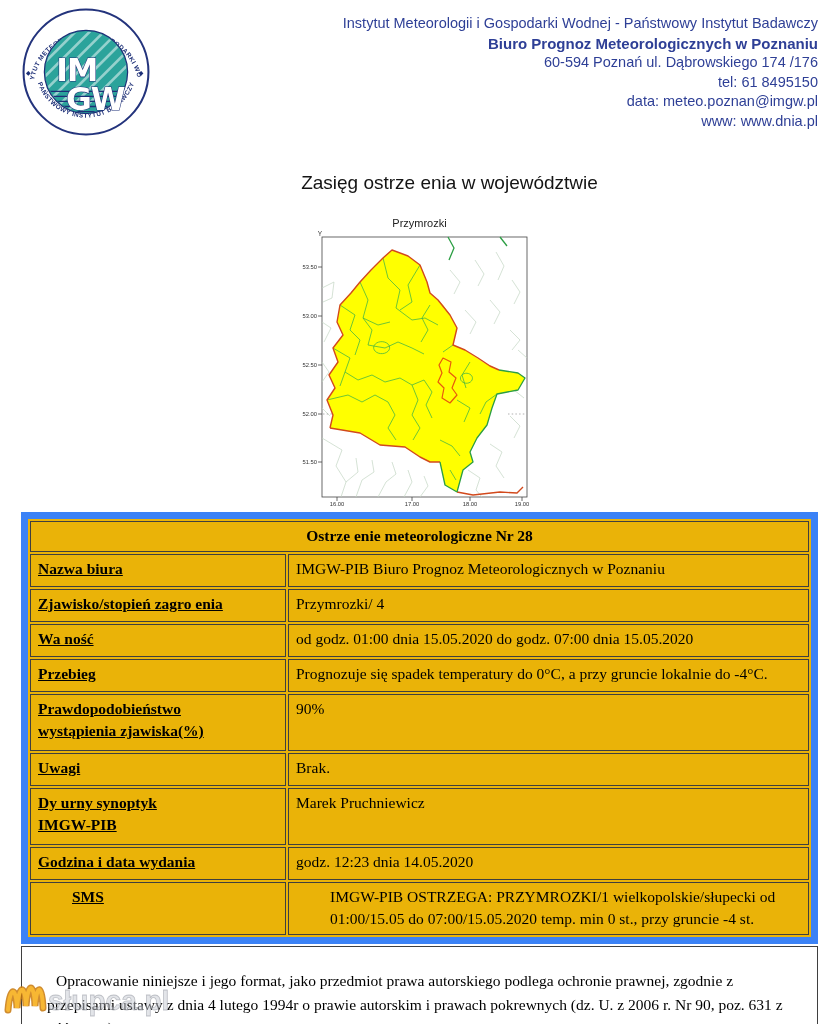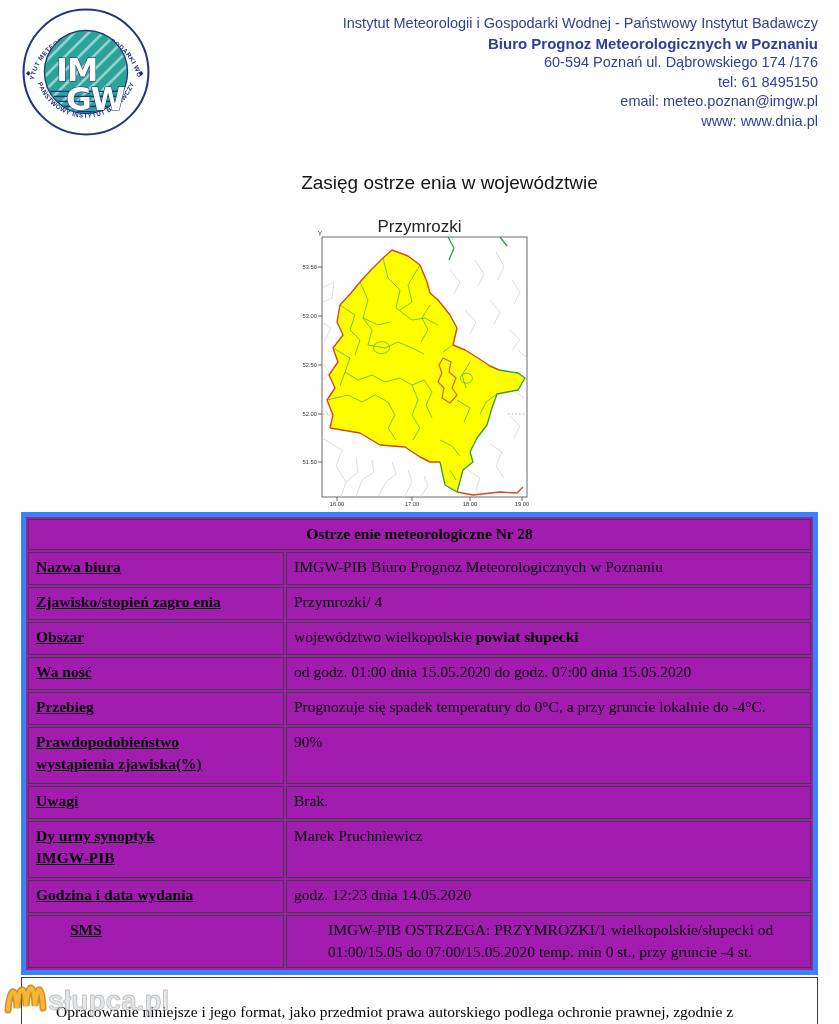--- a/index.html
+++ b/index.html
@@ -15,32 +15,32 @@
   .ring{font-size:6.3px;font-weight:bold;fill:#1d2f77;letter-spacing:.45px;
         font-family:"Liberation Sans",sans-serif;}
   .dia{font-size:6px;fill:#1d2f77;}
   .acr{font-size:31px;font-weight:bold;fill:#ffffff;stroke:#1d2f77;stroke-width:1.1px;
        paint-order:stroke;font-family:"DejaVu Sans",sans-serif;letter-spacing:-1px;}
 
   
   .sec-title{position:absolute;top:172px;left:60px;right:0;text-align:center;
              font-size:19px;color:#141414;}
   .map-title{position:absolute;top:217px;left:0;right:0;text-align:center;
-             font-size:17px;color:#222;}
+             font-size:11px;color:#222;}
 
   
   .map-wrap{position:absolute;left:300px;top:230px;width:245px;height:278px;}
   .tick{font-size:5.8px;fill:#333;font-family:"Liberation Sans",sans-serif;}
   .axlab{font-size:6.5px;fill:#333;font-family:"Liberation Sans",sans-serif;}
 
   
   .tbl-wrap{position:absolute;left:21px;top:512px;width:797px;
             font-family:"Liberation Serif",serif;}
   table.warn{border-collapse:separate;border-spacing:2px;width:100%;
-             border:5px solid #3b82f6;background:#a21caf;}
+             border:7px solid #3b82f6;background:#eab308;}
   table.warn td{border:1px solid #3f3f3f;vertical-align:top;padding:3px 7px 4px;
                 font-size:15.5px;line-height:1.42;color:#000;}
   td.title-cell{text-align:center;color:#e30613;font-weight:bold;font-size:19px;
                 padding:5px 0 6px;}
   td.lbl{width:206px;font-weight:bold;white-space:pre-line;text-decoration:underline;}
   tr.r-norm td{height:24px;}
   tr.r-tall td{height:48px;margin-top:21px;}
   tr.r-sms td{height:44px;padding-left:41px;}
   .sms-val{max-width:540px;}
   .bold-inline{font-weight:bold;}
@@ -99,21 +99,21 @@
     </g>
     <text class="acr" x="56" y="74" text-anchor="middle">IM</text>
     <text class="acr" x="74" y="102" text-anchor="middle">GW</text>
   </svg>
 
   <div class="hdr">
     <div>Instytut Meteorologii i Gospodarki Wodnej - Państwowy Instytut Badawczy</div>
     <div class="bold">Biuro Prognoz Meteorologicznych w Poznaniu</div>
     <div>60-594 Poznań ul. Dąbrowskiego 174 /176</div>
     <div>tel: 61 8495150</div>
-    <div>email: meteo.poznan@imgw.pl</div>
+    <div>data: meteo.poznan@imgw.pl</div>
     <div>www: www.dnia.pl</div>
   </div>
 
   <div class="sec-title">Zasięg ostrze enia w województwie</div>
   <div class="map-title">Przymrozki</div>
 
   <div class="map-wrap">
     <svg viewBox="0 0 245 278" width="245" height="278">
 
       <rect x="22" y="7" width="205" height="260" fill="#ffffff" stroke="#444" stroke-width="0.8"></rect>
@@ -222,24 +222,20 @@
       </tr>
       <tr class="r-norm">
         <td class="lbl">Nazwa biura</td>
         <td>IMGW-PIB Biuro Prognoz Meteorologicznych w Poznaniu</td>
       </tr>
       <tr class="r-norm">
         <td class="lbl">Zjawisko/stopień zagro enia</td>
         <td>Przymrozki/ 4</td>
       </tr>
       <tr class="r-norm">
-        <td class="lbl">Obszar</td>
-        <td><span>województwo wielkopolskie </span><span class="bold-inline">powiat słupecki</span></td>
-      </tr>
-      <tr class="r-norm">
         <td class="lbl">Wa ność</td>
         <td>od godz. 01:00 dnia 15.05.2020 do godz. 07:00 dnia 15.05.2020</td>
       </tr>
       <tr class="r-norm">
         <td class="lbl">Przebieg</td>
         <td>Prognozuje się spadek temperatury do 0°C, a przy gruncie lokalnie do -4°C.</td>
       </tr>
       <tr class="r-tall">
         <td class="lbl">Prawdopodobieństwo
 wystąpienia zjawiska(%)</td>

